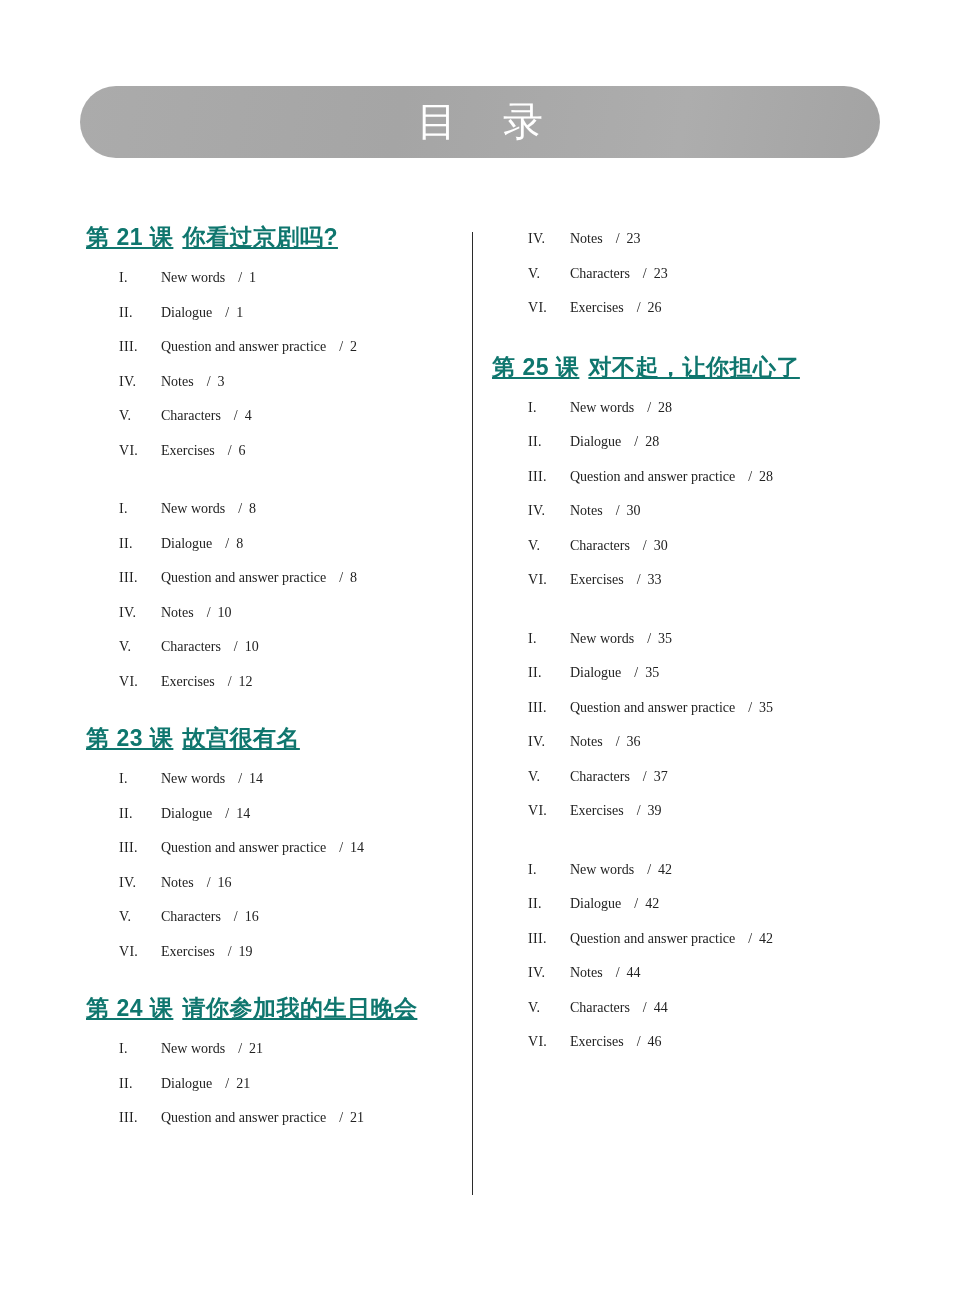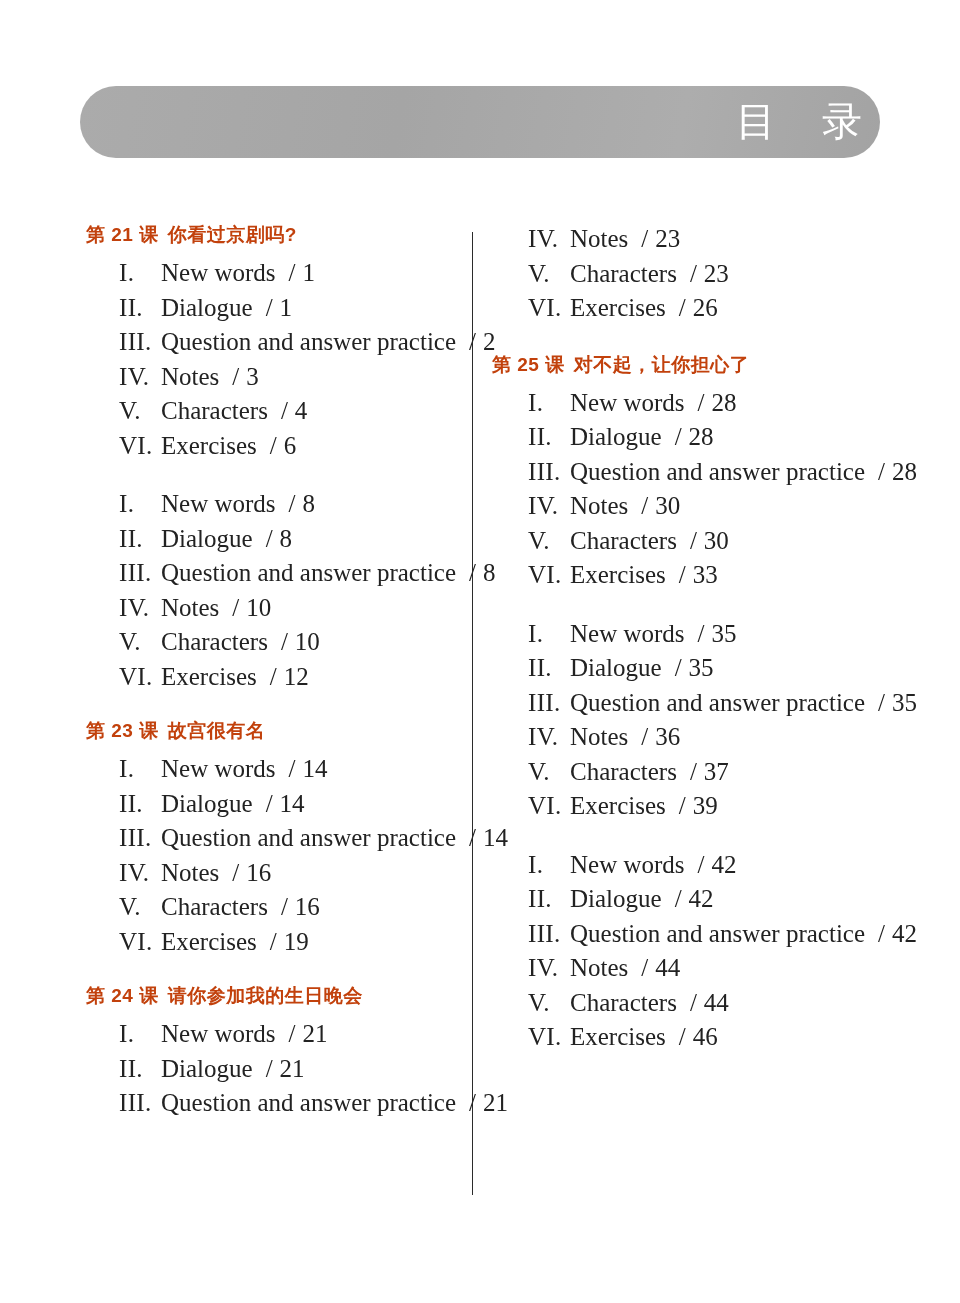--- a/index.html
+++ b/index.html
@@ -21,21 +21,21 @@
     position: absolute;
     left: 80px;
     top: 86px;
     width: 800px;
     height: 72px;
     background: #a9a9a9;
     background-image: linear-gradient(100deg, #ababab 0%, #a5a5a5 40%, #adadad 75%, #a3a3a3 100%);
     border-radius: 36px;
     display: flex;
     align-items: center;
-    justify-content: flex-end;
+    justify-content: center;
   }
   .header-title {
     color: #ffffff;
     font-family: "Liberation Serif", "DejaVu Serif", serif;
     font-size: 40px;
     font-weight: 400;
     letter-spacing: 18px;
     text-indent: 18px;
     line-height: 1;
   }
@@ -61,38 +61,39 @@
     width: 1px;
     height: 963px;
     background: #2b2b2b;
   }
 
   
   .lesson { margin-bottom: 16px; }
   .lesson-heading {
     font-family: "Liberation Sans", "DejaVu Sans", sans-serif;
     font-weight: bold;
-    font-size: 19px;
-    color: #c2410c;
+    font-size: 23px;
+    color: #0f766e;
     letter-spacing: 0.5px;
     margin: 0 0 8px 0;
     white-space: nowrap;
+    text-decoration: underline;
   }
   .lesson-heading .lesson-no { margin-right: 9px; }
 
   .entries {
     list-style: none;
     margin: 0;
     padding: 0 0 0 33px;
   }
   .entry {
     display: flex;
     align-items: baseline;
     font-family: "Liberation Serif", "DejaVu Serif", serif;
-    font-size: 25px;
+    font-size: 14px;
     line-height: 34.5px;
     color: #222222;
     white-space: nowrap;
   }
   .entry-num {
     width: 42px;
     flex: 0 0 42px;
     letter-spacing: 0.3px;
   }
   .entry-label { }

